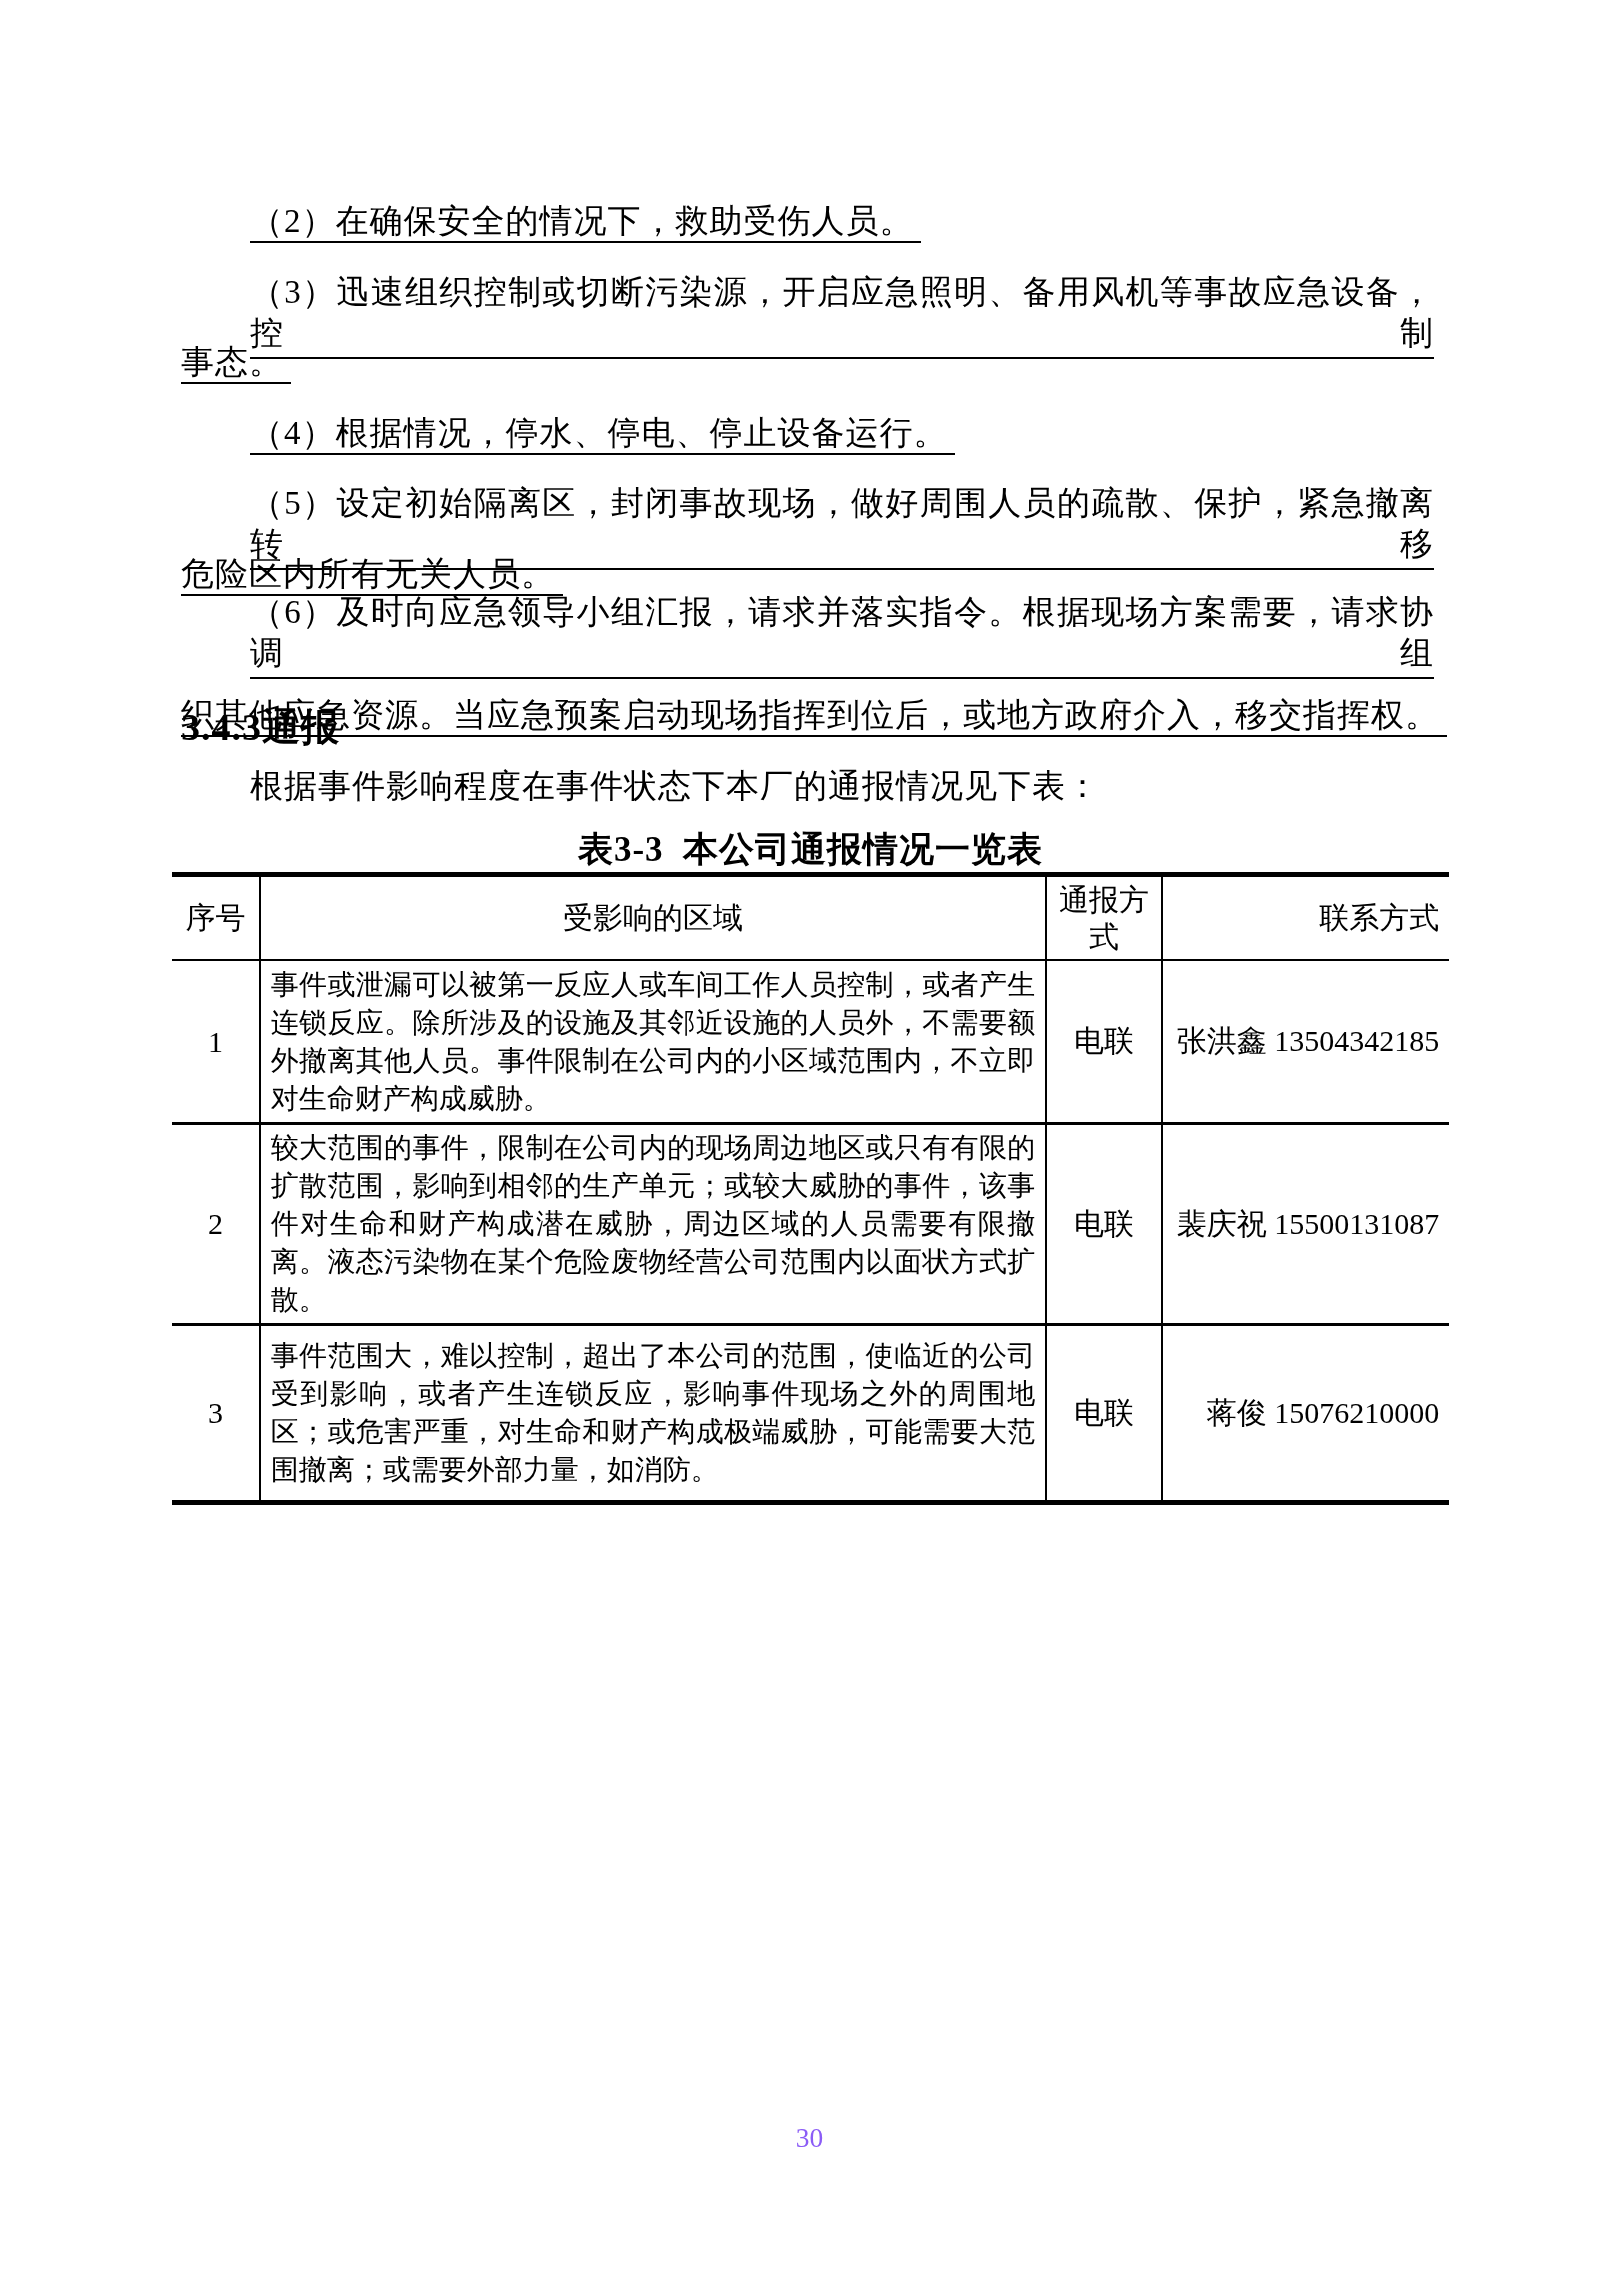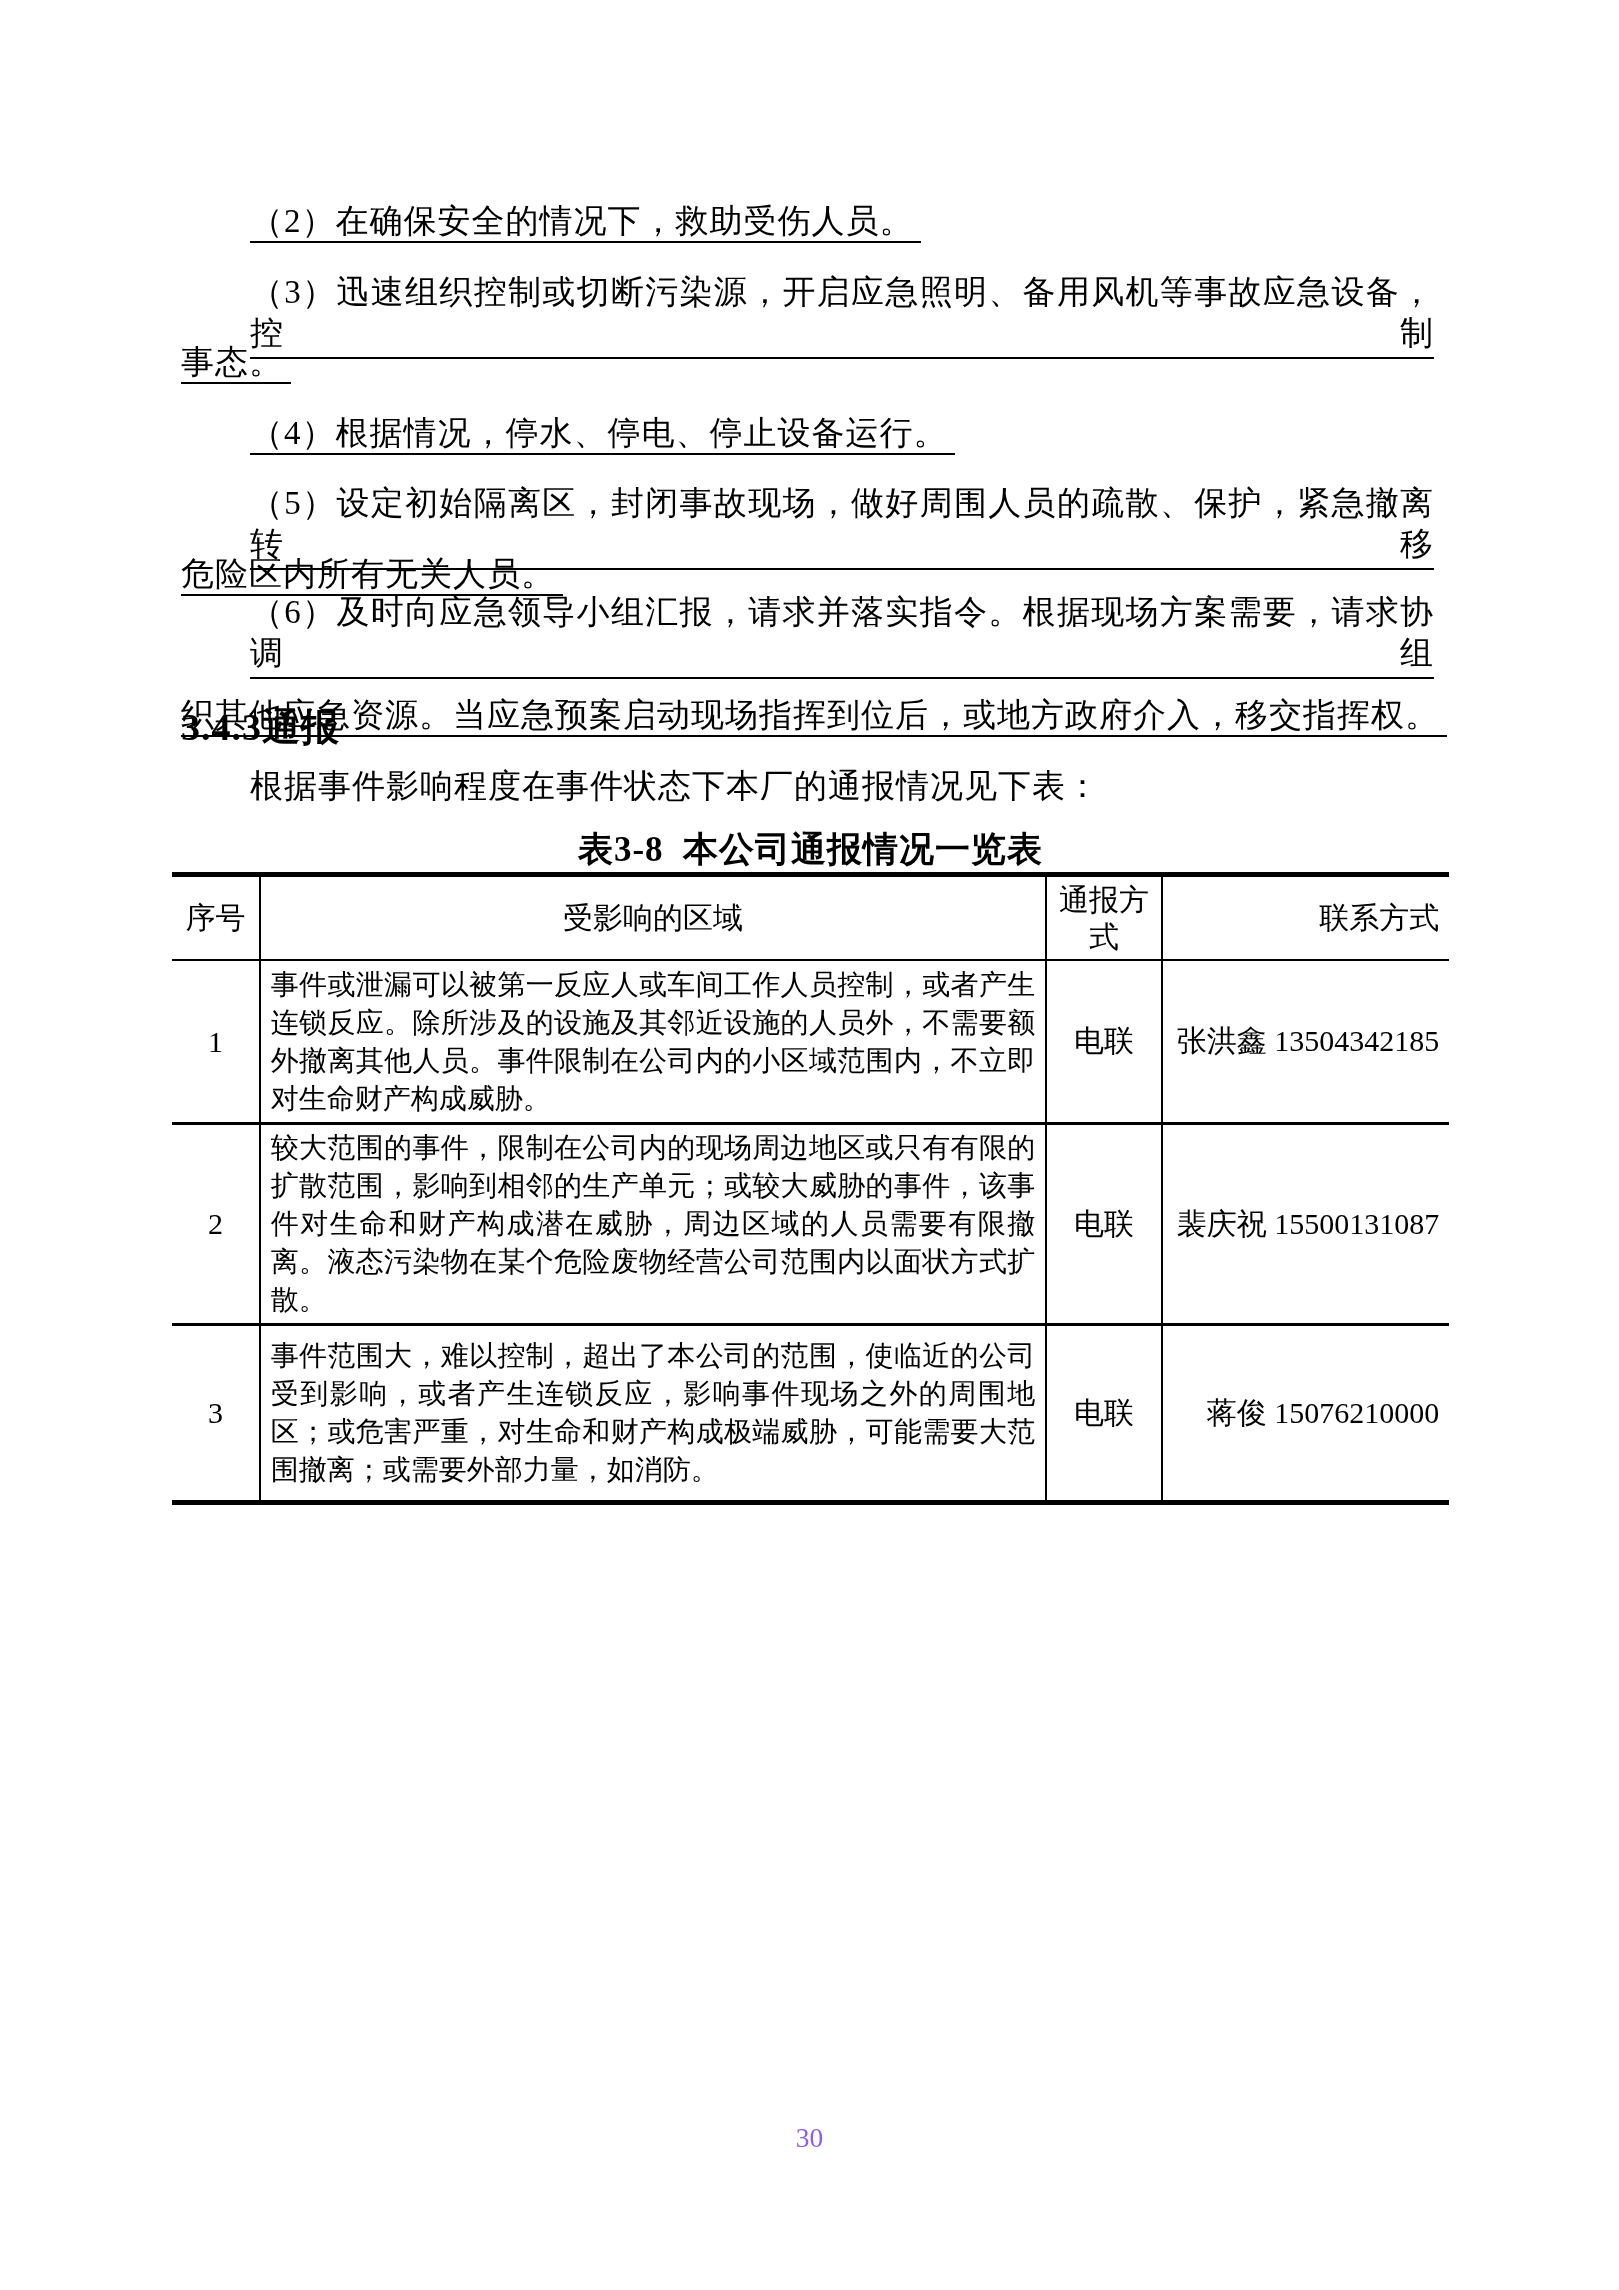--- a/index.html
+++ b/index.html
@@ -132,21 +132,21 @@
   <div class="bline" style="top:554px"><span class="u">危险区内所有无关人员。</span></div>
   <div class="bline indent fullj" style="top:592px">
       <span class="u">（6）及时向应急领导小组汇报，请求并落实指令。根据现场方案需要，请求协调组</span>
     </div>
   <div class="bline" style="top:695px"><span class="u">织其他应急资源。当应急预案启动现场指挥到位后，或地方政府介入，移交指挥权。</span></div>
 
   <div class="section-heading">3.4.3通报</div>
 
   <div class="intro-line">根据事件影响程度在事件状态下本厂的通报情况见下表：</div>
 
-  <div class="table-title">表3-8  本公司通报情况一览表</div>
+  <div class="table-title">表3-3  本公司通报情况一览表</div>
 
   <table class="notify">
     <colgroup>
       <col class="c-seq">
         <col class="c-area">
         <col class="c-method">
         <col class="c-contact">
     </colgroup>
     <tbody>
         <tr class="hdr">

